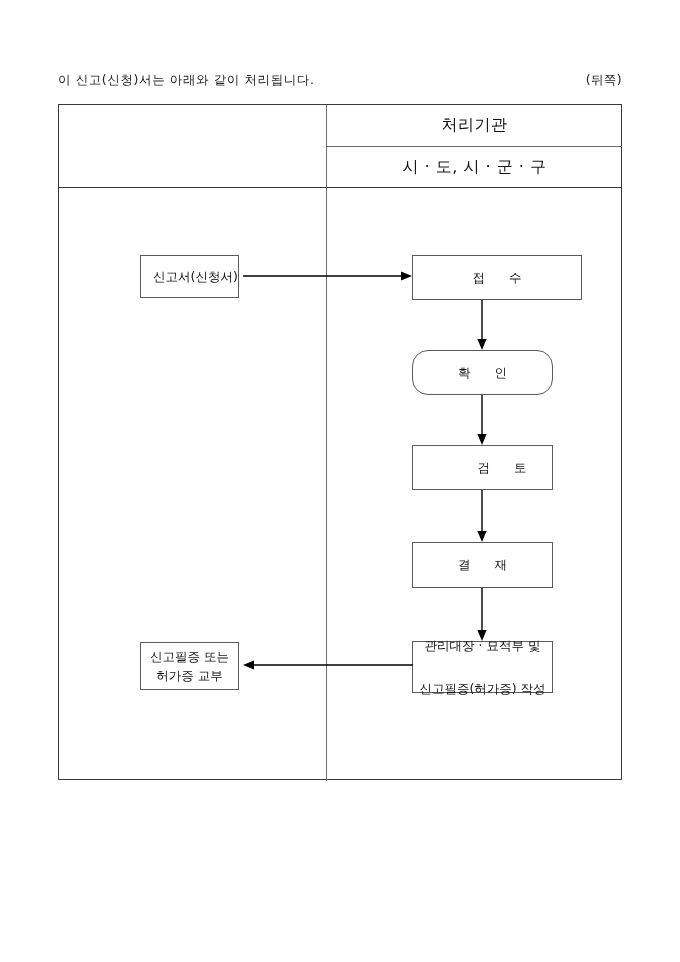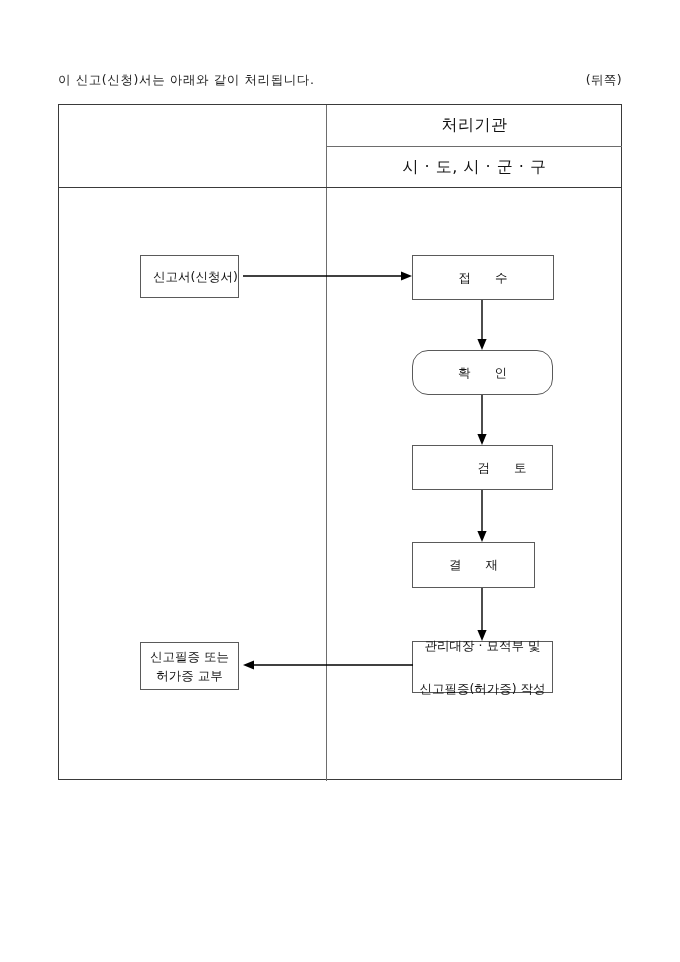--- a/index.html
+++ b/index.html
@@ -125,24 +125,24 @@
     color: #111;
     white-space: nowrap;
     text-align: center;
   }
   .node .ln { display: block; }
   .spaced2 { letter-spacing: 10px; padding-left: 10px; }
   .spaced-wide { letter-spacing: 40px; padding-left: 40px; }
 
   
   #node-apply-write { left: 140px; top: 255px; width: 99px; height: 43px; padding-left: 12px; }
-  #node-receipt     { left: 412px; top: 255px; width: 142px; height: 45px; }
+  #node-receipt     { left: 412px; top: 255px; width: 170px; height: 45px; }
   #node-confirm     { left: 412px; top: 350px; width: 141px; height: 45px; border-radius: 16px; }
   #node-review      { left: 412px; top: 445px; width: 141px; height: 45px; padding-left: 39px; }
-  #node-approval    { left: 412px; top: 542px; width: 123px; height: 46px; }
+  #node-approval    { left: 412px; top: 542px; width: 141px; height: 46px; }
   #node-register    { left: 412px; top: 641px; width: 141px; height: 52px; gap: 24px; }
   #node-issue       { left: 140px; top: 642px; width: 99px; height: 48px; justify-content: center; }
 
   
   .conn { position: absolute; }
   .conn svg { display: block; }
 </style>
 </head>
 <body>
 

